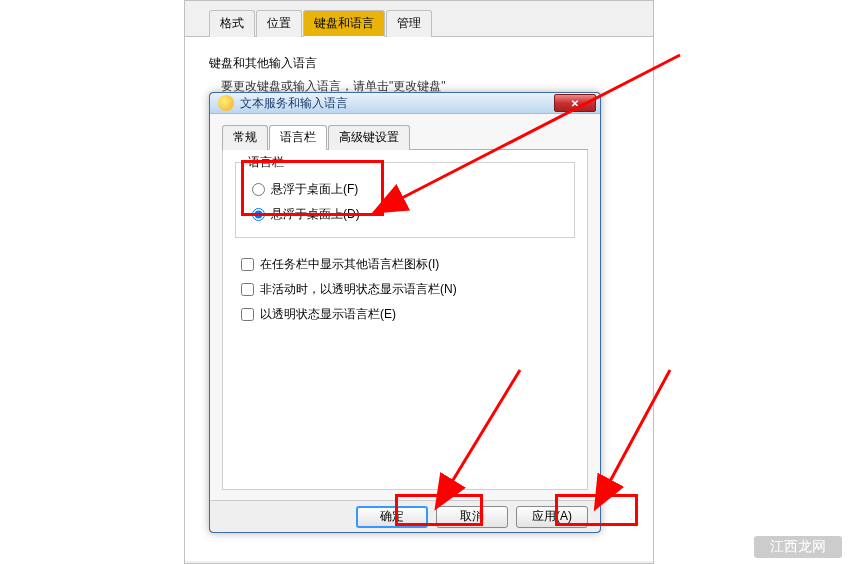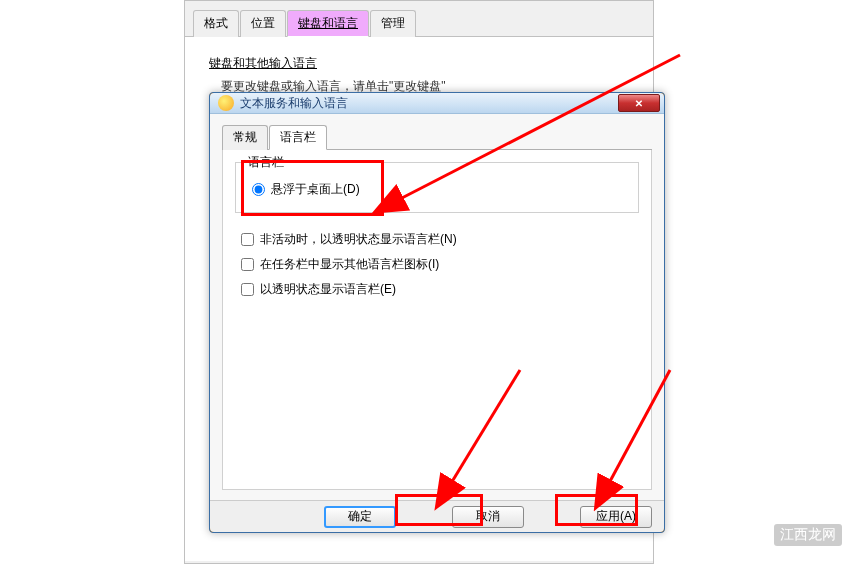--- a/index.html
+++ b/index.html
@@ -17,58 +17,56 @@
       left: 184px;
       top: 0;
       width: 470px;
       height: 564px;
       border: 1px solid #c0c0c0;
       background: #f0f0f0;
       padding-top: 8px;
     }
     .outer-tabs {
       display: flex;
-      padding-left: 8px;
+      padding-left: 24px;
       border-bottom: 1px solid #c0c0c0;
     }
     .outer-tab {
       padding: 4px 10px;
       border: 1px solid #c0c0c0;
       border-bottom: none;
       background: #f0f0f0;
       margin-right: 1px;
       border-radius: 3px 3px 0 0;
       position: relative;
       top: 1px;
       cursor: pointer;
     }
     .outer-tab.active {
-      background: #f0abfc;
+      background: #eab308;
       border-bottom: 1px solid #fff;
-      text-decoration: underline;
     }
     .outer-body {
       background: #fff;
       padding: 18px 24px;
       height: calc(100% - 30px);
     }
     .section-heading {
       margin-bottom: 6px;
-      text-decoration: underline;
     }
     .section-sub {
       padding-left: 12px;
       color: #333;
     }
 
     .dialog {
       position: absolute;
       left: 209px;
       top: 92px;
-      width: 456px;
+      width: 392px;
       height: 441px;
       border: 1px solid #3b6ea5;
       border-radius: 4px;
       box-shadow: 0 0 8px rgba(0,0,0,0.3);
       background: #a16207;
       display: flex;
       flex-direction: column;
     }
     .titlebar {
       height: 28px;
@@ -181,43 +179,42 @@
       min-width: 72px;
       height: 22px;
       border: 1px solid #8a8a8a;
       background: linear-gradient(to bottom, #fefefe, #e4e4e4);
       border-radius: 3px;
       cursor: pointer;
       font-size: 12px;
       display: flex;
       align-items: center;
       justify-content: center;
-      margin-left: 48px;
     }
     .dlg-btn.default {
       border: 2px solid #3399ff;
     }
 
     .red-box {
       position: absolute;
       border: 3px solid #ff0000;
       pointer-events: none;
     }
     .arrow-svg {
       position: absolute;
       pointer-events: none;
     }
     .watermark {
       position: absolute;
       right: 8px;
-      bottom: 18px;
+      bottom: 6px;
       color: #fff;
       font-size: 14px;
       background: rgba(0,0,0,0.2);
-      padding: 2px 6px;
+      padding: 2px 16px;
       border-radius: 3px;
     }
   </style>
 </head>
 <body>
 
 <div class="outer-panel">
   <div class="outer-tabs">
     <div class="outer-tab">格式</div>
     <div class="outer-tab">位置</div>
@@ -235,36 +232,41 @@
     <span class="balloon"></span>
     <span class="titlebar-title">文本服务和输入语言</span>
     <span class="close-btn">
       <span>✕</span>
     </span>
   </div>
   <div class="dialog-body">
     <div class="inner-tabs">
       <div class="inner-tab">常规</div>
       <div class="inner-tab active">语言栏</div>
+      <div class="inner-tab">高级键设置</div>
     </div>
     <div class="inner-content">
       <div class="groupbox">
         <span class="groupbox-title">语言栏</span>
+        <label class="radio-row">
+          <input type="radio" name="lb" style="">
+          <span>悬浮于桌面上(F)</span>
+        </label>
         <label class="radio-row">
           <input type="radio" name="lb" checked="" style="">
           <span>悬浮于桌面上(D)</span>
         </label>
       </div>
       <label class="check-row">
         <input type="checkbox" style="">
-        <span>非活动时，以透明状态显示语言栏(N)</span>
+        <span>在任务栏中显示其他语言栏图标(I)</span>
       </label>
       <label class="check-row">
         <input type="checkbox" style="">
-        <span>在任务栏中显示其他语言栏图标(I)</span>
+        <span>非活动时，以透明状态显示语言栏(N)</span>
       </label>
       <label class="check-row">
         <input type="checkbox" style="">
         <span>以透明状态显示语言栏(E)</span>
       </label>
     </div>
   </div>
   <div class="dialog-buttons">
     <div class="dlg-btn default">确定</div>
     <div class="dlg-btn">取消</div>

